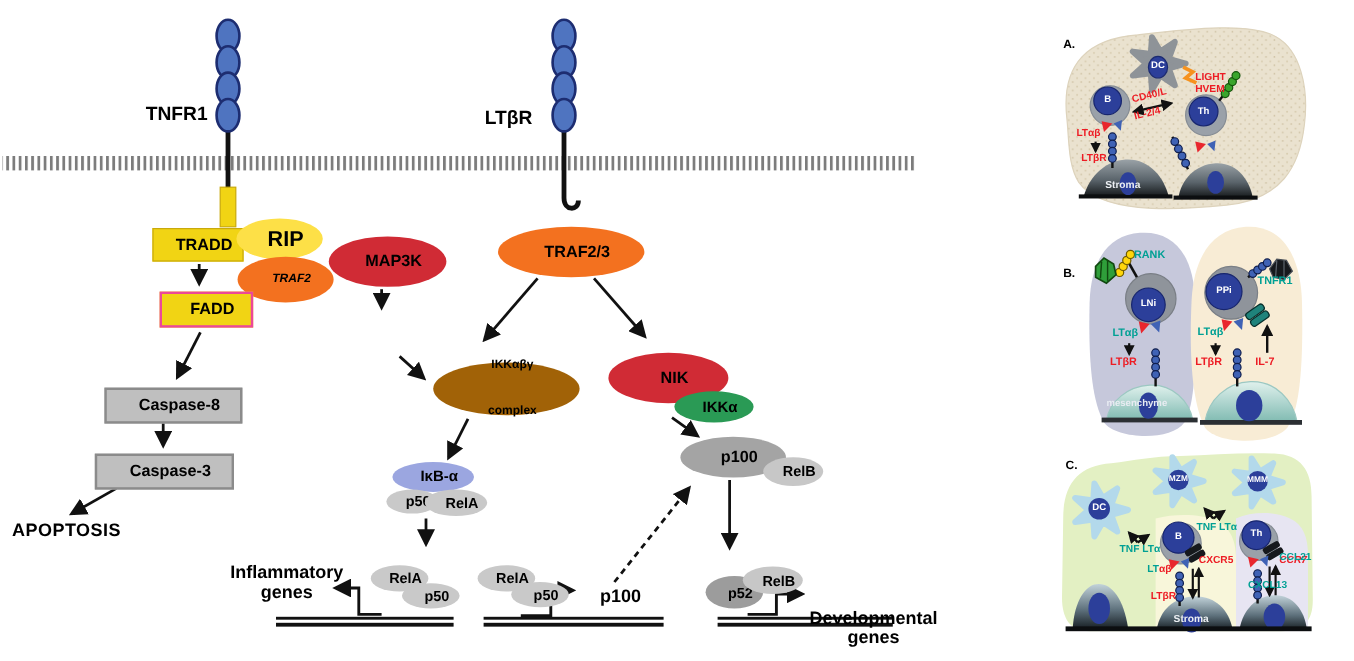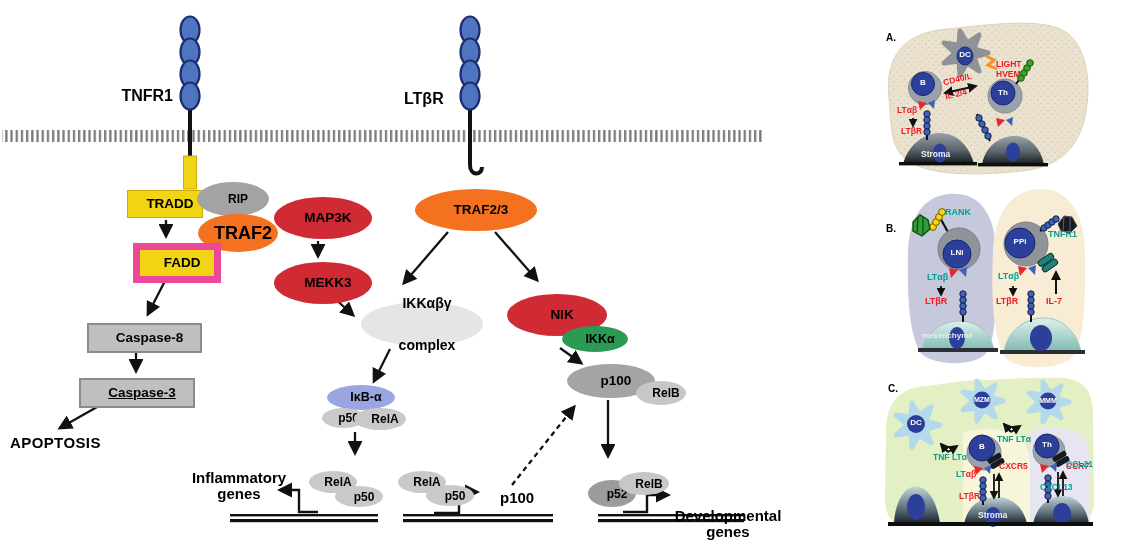--- a/index.html
+++ b/index.html
@@ -292,39 +292,38 @@
       <circle cx="1048" cy="490" r="3.2" fill="#3f62b5" stroke="#0f1e4e"></circle>
       <circle cx="1048" cy="496" r="3.2" fill="#3f62b5" stroke="#0f1e4e"></circle>
     </g>
   </g>
 </svg>
 
 <div class="lbl rt" style="left:95px;top:87px;width:78px;font-size:16px;">TNFR1</div>
 <div class="lbl" style="left:404px;top:90px;font-size:16px;">LTβR</div>
 
 <div class="node" style="left:127px;top:190px;width:64px;height:26px;background:#f1d414;border:1px solid #c9a90b;font-size:13.5px;">TRADD</div>
-<div class="node ov" style="left:197px;top:182px;width:62px;height:34px;background:#a3a3a3;font-size:12px;">RIP</div>
-<div class="node ov" style="left:198px;top:214px;width:70px;height:38px;background:#f3711f;font-size:18px;">TRAF2</div>
-<div class="node" style="left:133px;top:243px;width:64px;height:26px;background:#f1d414;border:7px solid #ec4899;font-size:13.5px;">FADD</div>
+<div class="node ov" style="left:197px;top:182px;width:62px;height:34px;background:#fde047;font-size:18px;">RIP</div>
+<div class="node ov" style="left:198px;top:214px;width:70px;height:38px;background:#f3711f;font-size:10px;font-style:italic;">TRAF2</div>
+<div class="node" style="left:133px;top:243px;width:64px;height:26px;background:#f1d414;border:2px solid #ec4899;font-size:13.5px;">FADD</div>
 <div class="node ov" style="left:274px;top:197px;width:88px;height:42px;background:#d02b35;font-size:13.5px;">MAP3K</div>
-<div class="node ov" style="left:274px;top:262px;width:88px;height:42px;background:#d02b35;font-size:13.5px;">MEKK3</div>
 <div class="node ov" style="left:415px;top:189px;width:112px;height:42px;background:#f3711f;font-size:13.5px;">TRAF2/3</div>
-<div class="node ov" style="left:361px;top:302px;width:112px;height:44px;background:#e5e5e5;font-size:14px;gap:28px;">
+<div class="node ov" style="left:361px;top:302px;width:112px;height:44px;background:#a16207;font-size:10px;gap:28px;">
   <span>IKKαβγ</span>
   <span>complex</span>
 </div>
 <div class="node ov" style="left:507px;top:294px;width:90px;height:42px;background:#d02b35;font-size:13.5px;">NIK</div>
 <div class="node ov" style="left:562px;top:326px;width:56px;height:26px;background:#2a9a55;font-size:12.5px;">IKKα</div>
 <div class="node ov" style="left:327px;top:385px;width:58px;height:25px;background:#9ba6e0;font-size:12.5px;">IκB-α</div>
 <div class="node ov" style="left:322px;top:408px;width:33px;height:20px;background:#c9c9c9;font-size:12px;">p50</div>
 <div class="node ov" style="left:354px;top:408px;width:42px;height:22px;background:#c9c9c9;font-size:12px;">RelA</div>
 <div class="node ov" style="left:567px;top:364px;width:78px;height:34px;background:#a4a4a4;font-size:13.5px;">p100</div>
 <div class="node ov" style="left:636px;top:381px;width:40px;height:24px;background:#c7c7c7;font-size:12px;">RelB</div>
 <div class="node" style="left:87px;top:323px;width:101px;height:26px;background:#bfbfbf;border:2px solid #8b8b8b;font-size:13.5px;">Caspase-8</div>
-<div class="node" style="left:79px;top:378px;width:102px;height:26px;background:#bfbfbf;border:2px solid #8b8b8b;font-size:13.5px;text-decoration:underline;">Caspase-3</div>
+<div class="node" style="left:79px;top:378px;width:102px;height:26px;background:#bfbfbf;border:2px solid #8b8b8b;font-size:13.5px;">Caspase-3</div>
 <div class="lbl" style="left:10px;top:435px;font-size:15px;letter-spacing:0.4px;">APOPTOSIS</div>
 
 <div class="lbl ctr" style="left:185px;top:470px;width:108px;font-size:15px;">
   <div>Inflammatory</div>
   <div>genes</div>
 </div>
 <div class="node ov" style="left:309px;top:471px;width:38px;height:22px;background:#c9c9c9;font-size:12px;">RelA</div>
 <div class="node ov" style="left:335px;top:486px;width:38px;height:21px;background:#c9c9c9;font-size:12px;">p50</div>
 <div class="node ov" style="left:398px;top:471px;width:38px;height:22px;background:#c9c9c9;font-size:12px;">RelA</div>
 <div class="node ov" style="left:426px;top:485px;width:38px;height:21px;background:#c9c9c9;font-size:12px;">p50</div>

